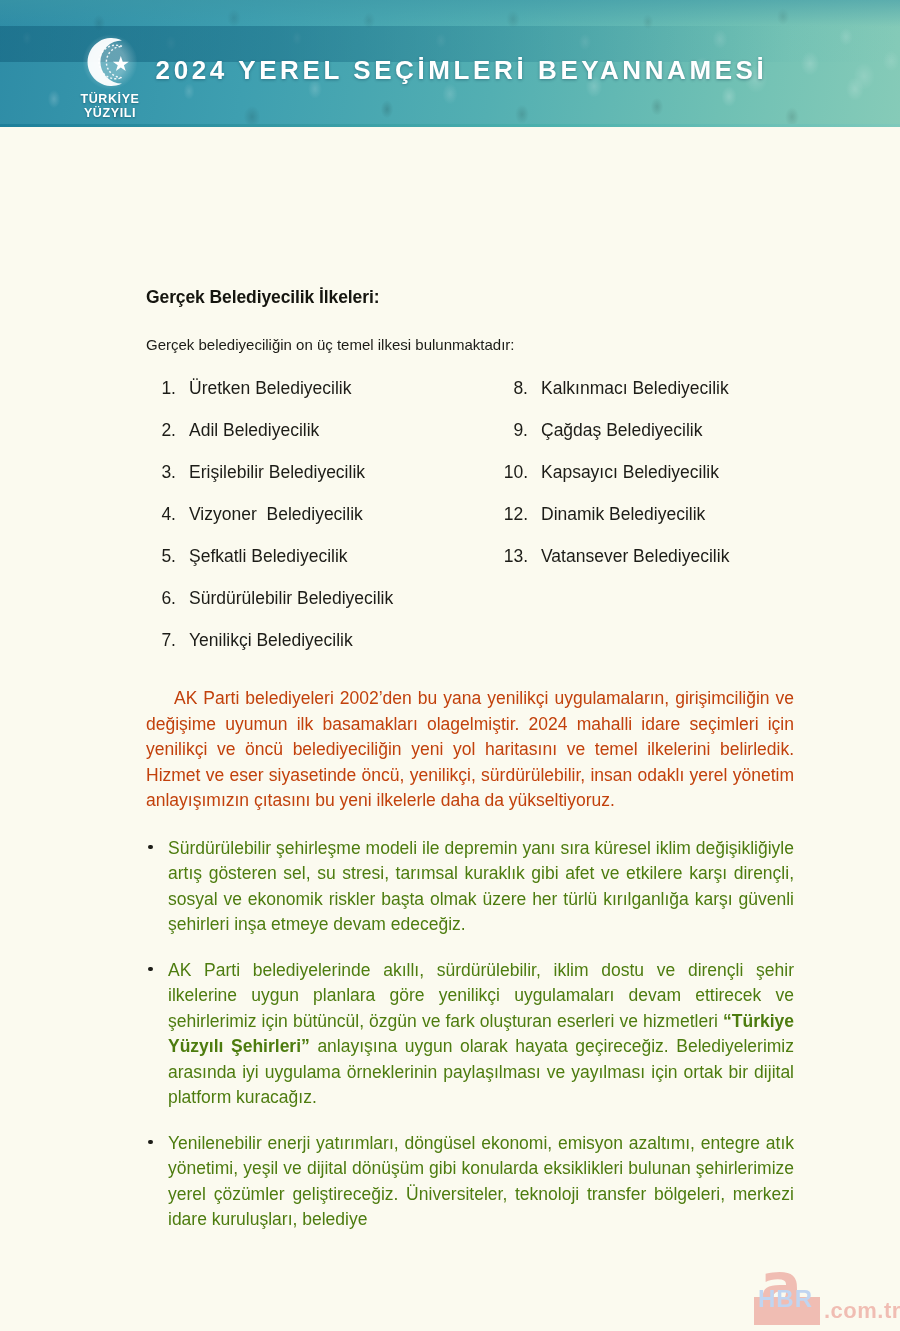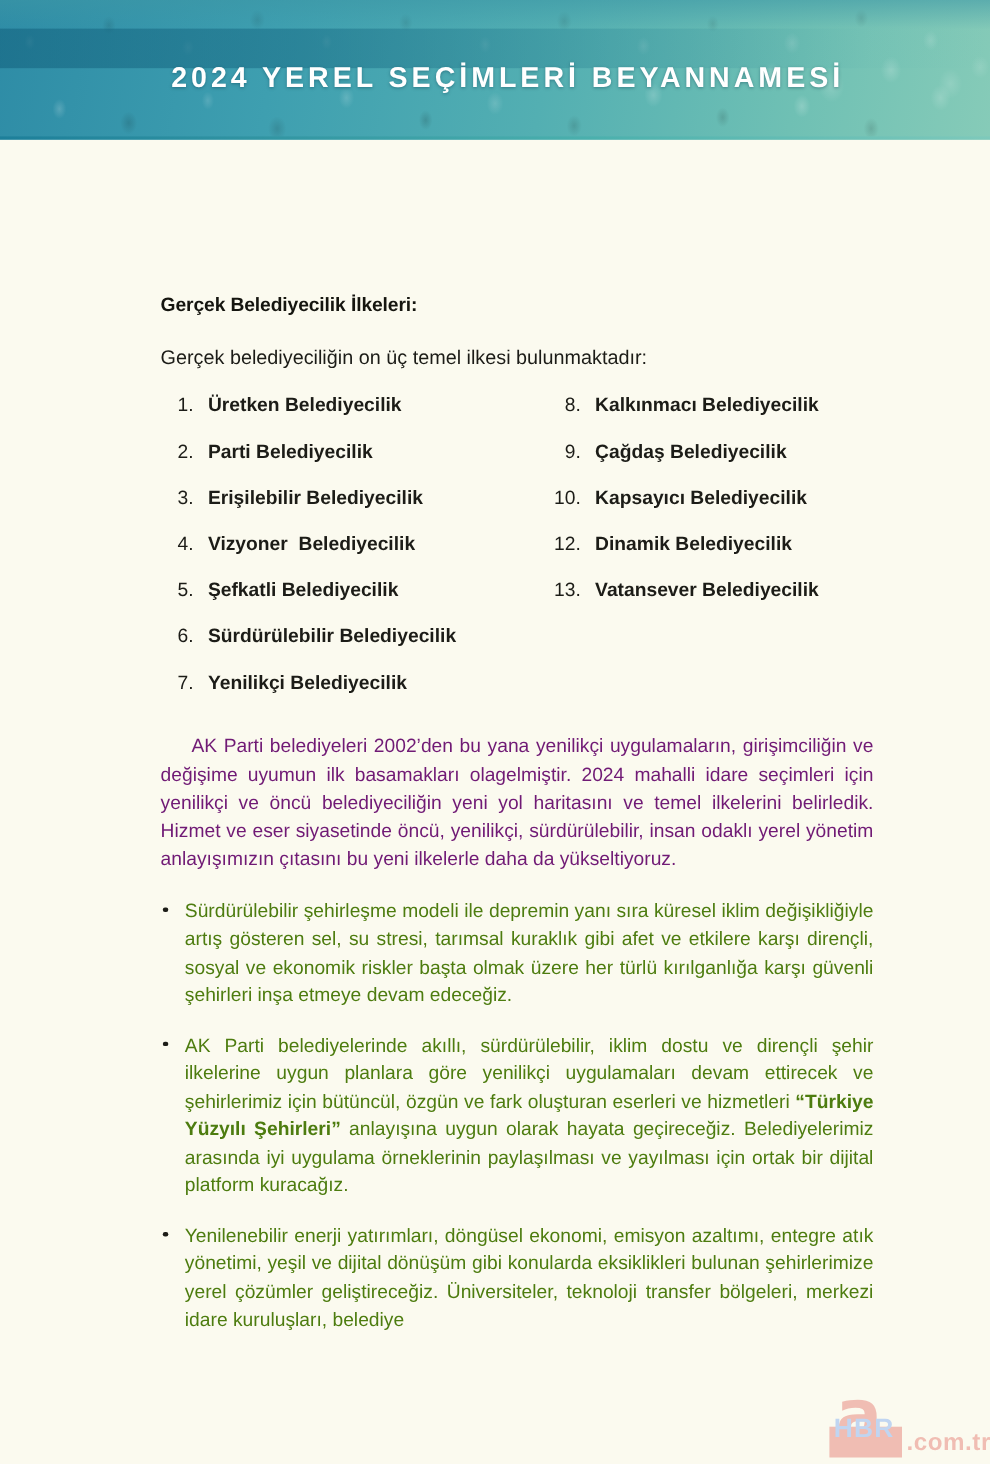--- a/index.html
+++ b/index.html
@@ -130,35 +130,35 @@
   }
 
   
   .page {
     position: relative;
     padding: 0;
   }
   .content {
     position: absolute;
     left: 146px;
-    top: 140px;
+    top: 160px;
     width: 648px;
   }
 
   h2.section-heading {
     margin: 0;
     font-size: 17.5px;
     font-weight: bold;
     letter-spacing: -0.1px;
     color: #15150f;
   }
 
   p.lead {
     margin: 26px 0 0 0;
-    font-size: 18px;
+    font-size: 15px;
     line-height: 22px;
     color: #1c1c17;
   }
 
   
   .principles {
     margin-top: 22px;
     display: flex;
     gap: 0;
   }
@@ -180,30 +180,29 @@
     text-align: right;
     flex: 0 0 30px;
     margin-right: 13px;
   }
   .principles-col.right .p-num {
     width: 34px;
     flex: 0 0 34px;
   }
   .p-label {
     white-space: pre;
-    font-weight: bold;
   }
 
   p.body-par {
     margin: 14px 0 0 0;
     font-size: 17.5px;
     line-height: 25.5px;
     text-align: justify;
     text-indent: 28px;
-    color: #701a75;
+    color: #c2410c;
     hyphens: none;
   }
 
   ul.bullets {
     list-style: none;
     margin: 22px 0 0 0;
     padding: 0;
   }
   ul.bullets > li {
     position: relative;
@@ -278,41 +277,59 @@
 </head>
 <body>
 
 <div class="banner">
   <div class="banner-tex"></div>
   <div class="banner-tex2"></div>
   <div class="banner-tex3"></div>
   <div class="banner-top-fade"></div>
   <div class="banner-band"></div>
 
+  <div class="logo">
+    <svg class="logo-mark" viewBox="0 0 100 100">
+      <defs>
+        <radialGradient id="glow" cx="50%" cy="50%" r="50%">
+          <stop offset="55%" stop-color="#ffffff" stop-opacity="0.30"></stop>
+          <stop offset="100%" stop-color="#ffffff" stop-opacity="0"></stop>
+        </radialGradient>
+      </defs>
+      <circle cx="50" cy="50" r="46" fill="url(#glow)"></circle>
+      <path d="M70 14 A40 40 0 1 0 70 86 A32 32 0 1 1 70 14 Z" fill="#ffffff" opacity="0.95"></path>
+      <path d="M70 24 A28 28 0 1 0 70 76 A22 22 0 1 1 70 24 Z" fill="none" stroke="#ffffff" stroke-width="2.4" stroke-dasharray="3.4 3.4" opacity="0.9"></path>
+      <path d="M68 40 l3.2 9.6 10.1 0 -8.2 5.9 3.1 9.6 -8.2 -5.9 -8.2 5.9 3.1 -9.6 -8.2 -5.9 10.1 0 Z" fill="#ffffff"></path>
+    </svg>
+    <div class="logo-text">
+      <span>TÜRKİYE</span><br>
+      <span>YÜZYILI</span>
+    </div>
+  </div>
 
   <div class="banner-title">2024 YEREL SEÇİMLERİ BEYANNAMESİ</div>
   <div class="banner-bottom-line"></div>
 </div>
 
 <div class="page">
   <div class="content">
 
     <h2 class="section-heading">Gerçek Belediyecilik İlkeleri:</h2>
 
     <p class="lead">Gerçek belediyeciliğin on üç temel ilkesi bulunmaktadır:</p>
 
     <div class="principles">
       <div class="principles-col left">
         <div class="p-item">
           <span class="p-num">1.</span>
           <span class="p-label">Üretken Belediyecilik</span>
         </div>
         <div class="p-item">
           <span class="p-num">2.</span>
-          <span class="p-label">Parti Belediyecilik</span>
+          <span class="p-label">Adil Belediyecilik</span>
         </div>
         <div class="p-item">
           <span class="p-num">3.</span>
           <span class="p-label">Erişilebilir Belediyecilik</span>
         </div>
         <div class="p-item">
           <span class="p-num">4.</span>
           <span class="p-label">Vizyoner  Belediyecilik</span>
         </div>
         <div class="p-item">

